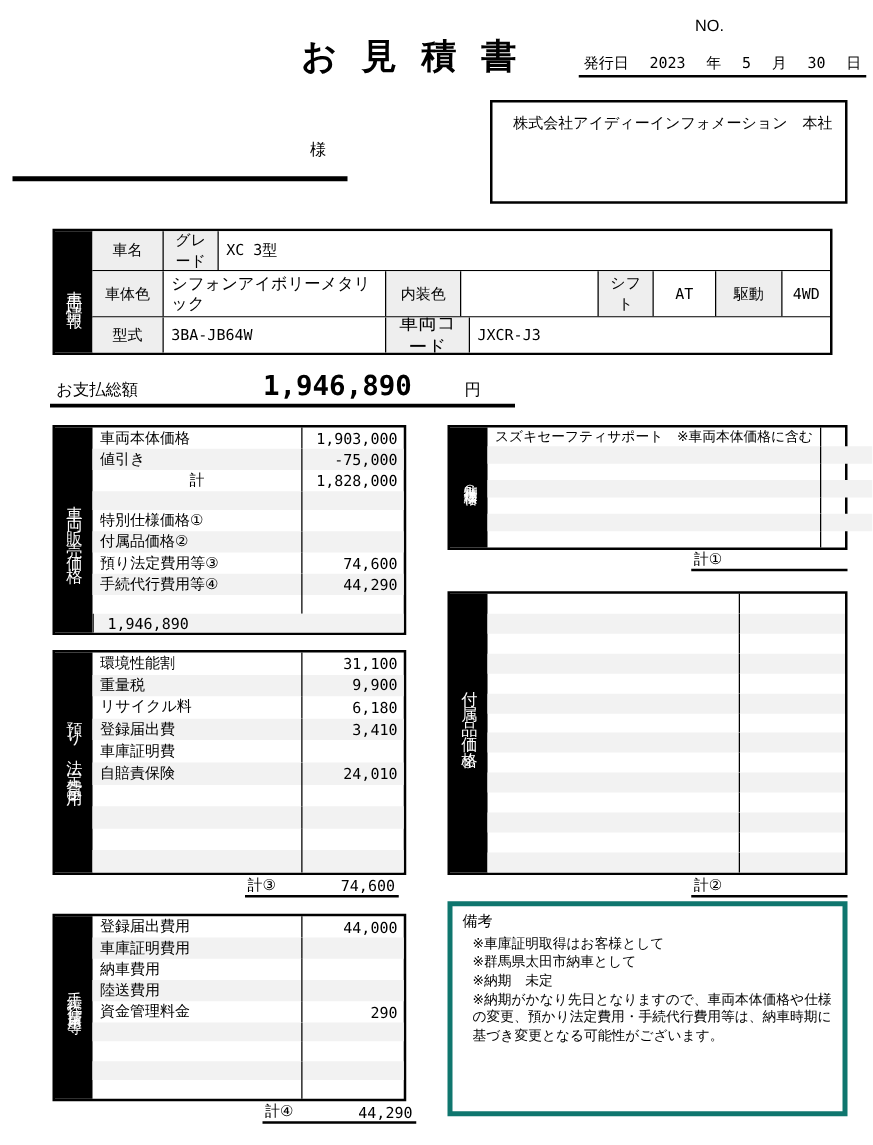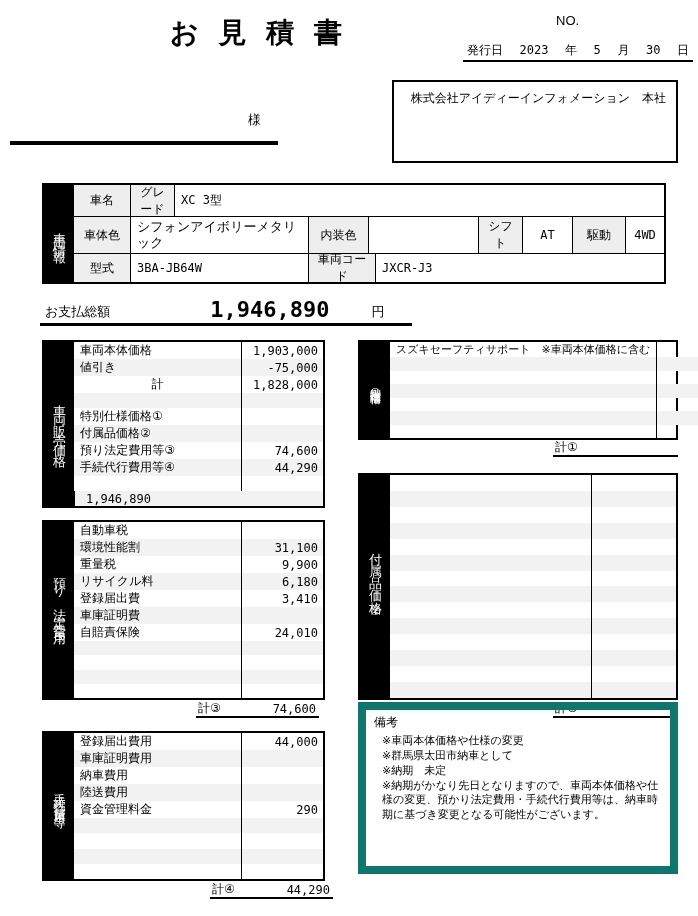--- a/index.html
+++ b/index.html
@@ -7,21 +7,21 @@
   .page {
     position:relative; width:698px; height:916px; background:#ffffff;
     font-family:"Liberation Sans","DejaVu Sans",sans-serif; color:#000;
     overflow:hidden;
   }
   .mono { font-family:"DejaVu Sans Mono",monospace; }
 
   
   .no-label { position:absolute; left:556px; top:13px; font-size:13px; }
   .doc-title {
-    position:absolute; left:170px; top:14px; width:320px; 
+    position:absolute; left:170px; top:26px; width:320px; text-align:center;
     font-size:28px; font-weight:bold; letter-spacing:6px; white-space:nowrap;
   }
   .issue-line {
     position:absolute; left:463px; top:40px; width:230px; height:22px;
     border-bottom:2px solid #000; display:flex; align-items:center;
     justify-content:space-between; padding:0 4px; font-size:12px;
   }
   .issue-line .num { font-family:"DejaVu Sans Mono",monospace; }
   .dealer-box {
     position:absolute; left:392px; top:80px; width:286px; height:83px;
@@ -100,22 +100,22 @@
   }
   .subtotal .st-label { padding-left:2px; }
   .subtotal .st-value { margin-left:auto; padding-right:3px; font-family:"DejaVu Sans Mono",monospace; }
   .st1 { left:553px; top:440px; width:125px; }
   .st3 { left:196px; top:701px; width:123px; }
   .st2 { left:553px; top:701px; width:125px; }
   .st4 { left:210px; top:882px; width:123px; }
 
   
   .remarks-box {
-    position:absolute; left:358px; top:702px; width:320px; height:172px;
-    border:8px solid #0f766e; padding:4px 8px;
+    position:absolute; left:358px; top:721px; width:320px; height:172px;
+    border:4px solid #0f766e; padding:4px 8px;
   }
   .remarks-title { font-size:12px; }
   .remarks-lines { margin-top:2px; padding-left:8px; }
   .remark-line { font-size:11px; line-height:1.35; }
 </style>
 </head>
 <body>
 
 <div class="page">
 
@@ -155,21 +155,21 @@
         <div class="vt-cell vt-label" style="width:60px;">内装色</div>
         <div class="vt-cell vt-val" style="width:110px;"></div>
         <div class="vt-cell vt-label" style="width:44px;">シフト</div>
         <div class="vt-cell vt-val mono" style="width:50px;justify-content:center;">AT</div>
         <div class="vt-cell vt-label" style="width:53px;">駆動</div>
         <div class="vt-cell vt-val mono" style="flex:1;justify-content:center;">4WD</div>
       </div>
       <div class="vt-row r3">
         <div class="vt-cell vt-label" style="width:56px;border-left:none;">型式</div>
         <div class="vt-cell vt-val mono" style="width:178px;">3BA-JB64W</div>
-        <div class="vt-cell vt-label" style="width:67px;font-size:12px;">車両コード</div>
+        <div class="vt-cell vt-label" style="width:67px;font-size:15px;">車両コード</div>
         <div class="vt-cell vt-val mono" style="flex:1;">JXCR-J3</div>
       </div>
     </div>
   </div>
 
   <div class="total-line">
     <span class="t-label">お支払総額</span>
     <span class="t-amount">1,946,890</span>
     <span class="t-unit">円</span>
   </div>
@@ -260,24 +260,20 @@
     <span class="st-label">計①</span>
     <span class="st-value"></span>
   </div>
 
   <div class="ftable deposit-table">
     <div class="vband">
       <span>預り法定費用③</span>
     </div>
     <div class="frows">
       <div class="frow">
-        <div class="fl">自動車税</div>
-        <div class="fv"></div>
-      </div>
-      <div class="frow">
         <div class="fl">環境性能割</div>
         <div class="fv">31,100</div>
       </div>
       <div class="frow">
         <div class="fl">重量税</div>
         <div class="fv">9,900</div>
       </div>
       <div class="frow">
         <div class="fl">リサイクル料</div>
         <div class="fv">6,180</div>
@@ -429,20 +425,20 @@
     </div>
   </div>
   <div class="subtotal st4">
     <span class="st-label">計④</span>
     <span class="st-value">44,290</span>
   </div>
 
   <div class="remarks-box">
     <div class="remarks-title">備考</div>
     <div class="remarks-lines">
-      <div class="remark-line">※車両本体価格や仕様の変更</div>
+      <div class="remark-line">※車庫証明取得はお客様として</div>
       <div class="remark-line">※群馬県太田市納車として</div>
       <div class="remark-line">※納期　未定</div>
       <div class="remark-line">※納期がかなり先日となりますので、車両本体価格や仕様の変更、預かり法定費用・手続代行費用等は、納車時期に基づき変更となる可能性がございます。</div>
     </div>
   </div>
 
 </div>
 
 </body></html>

